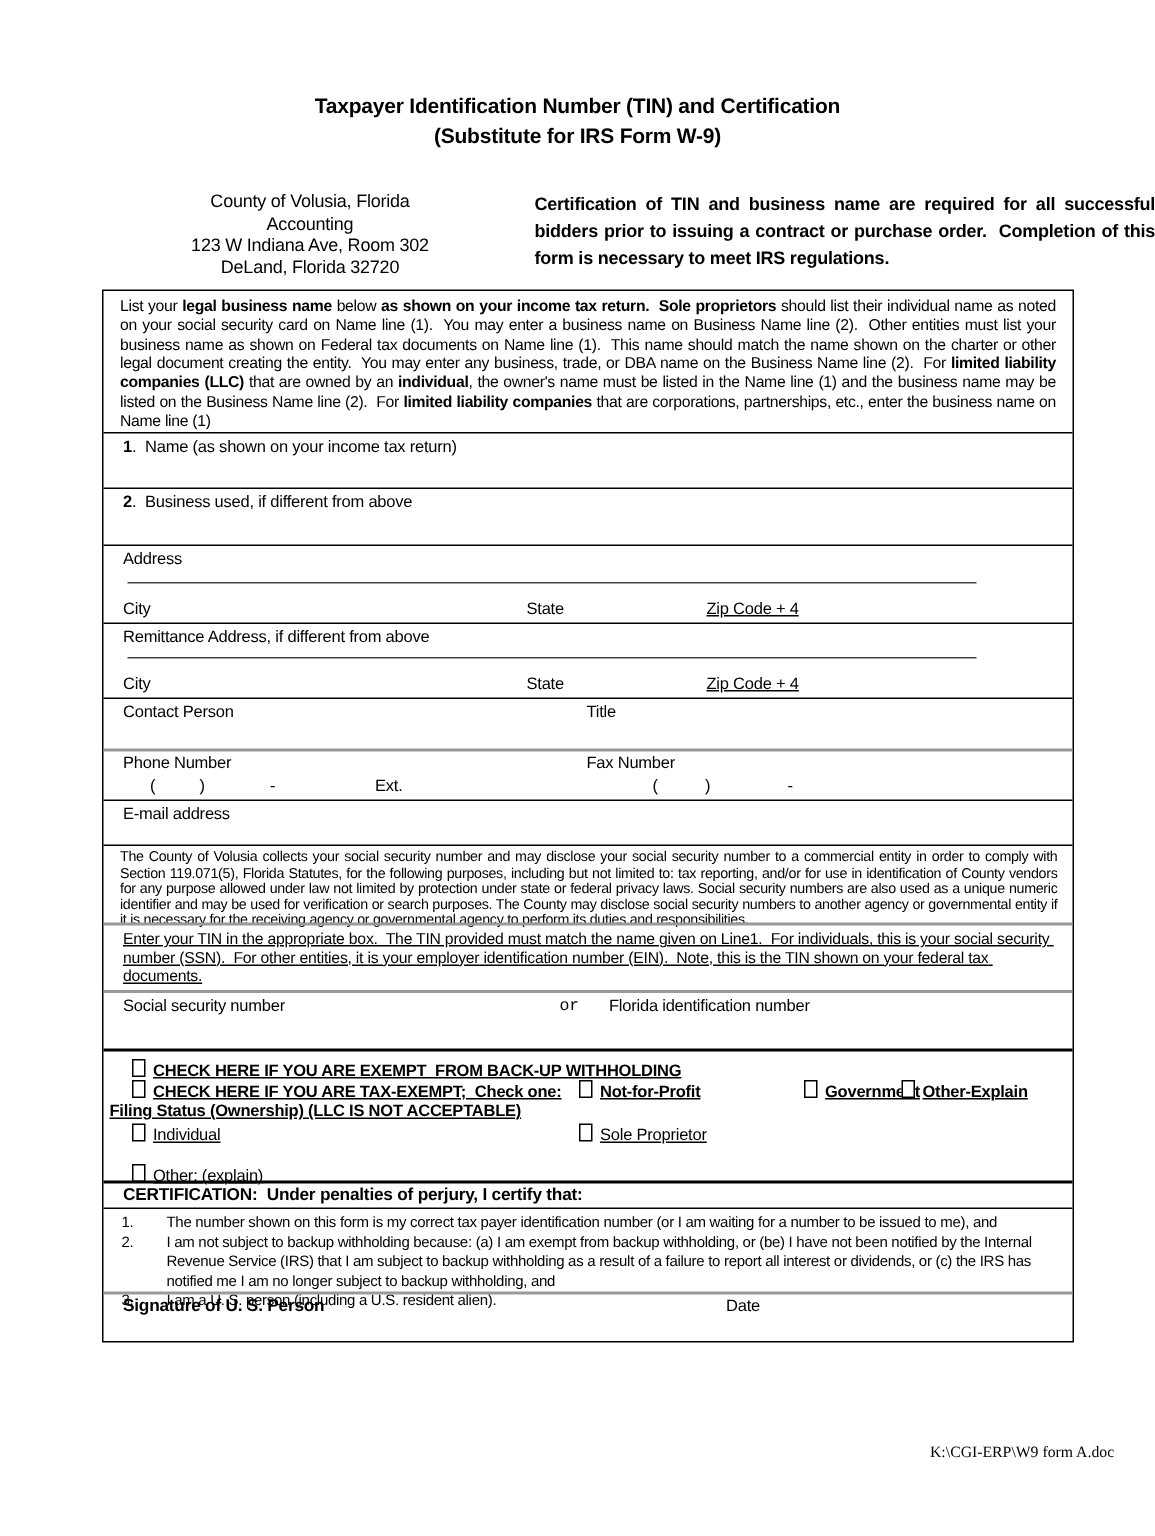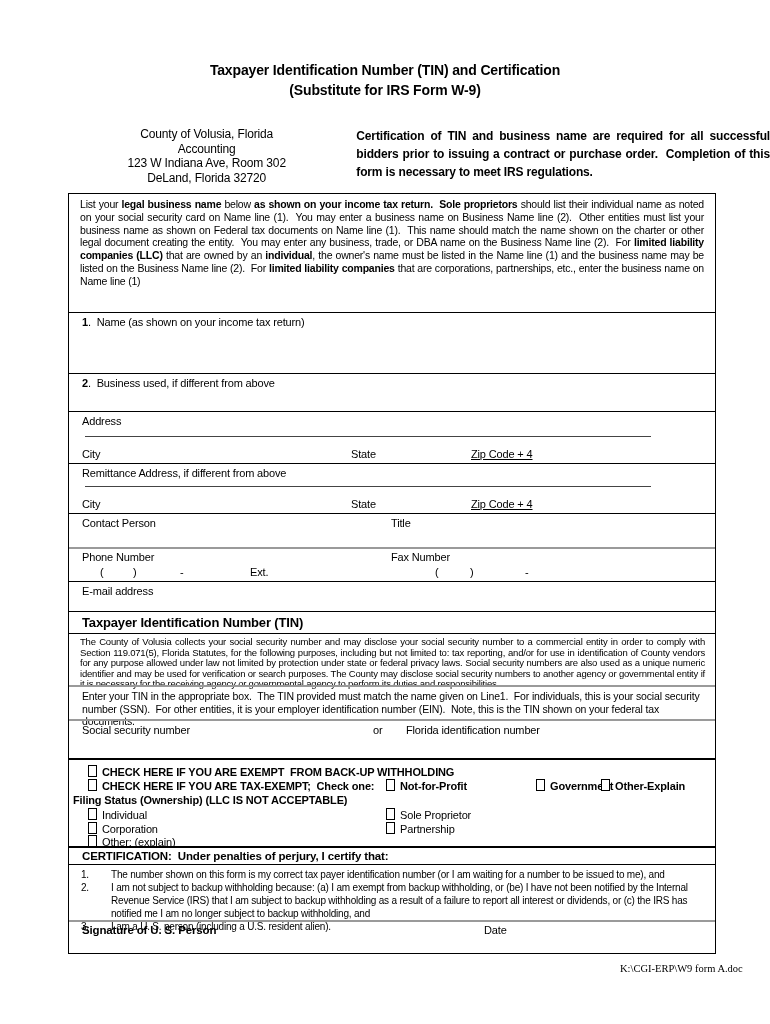--- a/index.html
+++ b/index.html
@@ -41,56 +41,56 @@
     box-sizing:border-box;
     font-size:11px;
   }
   .row{position:relative;border-top:1px solid #000;box-sizing:border-box;}
   .row:first-child{border-top:none;}
   .row.gray-top{border-top:2.5px solid #9a9a9a;}
   .row.heavy-top{border-top:2px solid #000;}
 
   .r-intro{height:94px;padding:4px 11px 0 11px;
     font-size:10.5px;line-height:12.8px;letter-spacing:-0.2px;text-align:justify;}
-  .r-name,.r-biz{height:38px;padding:3px 0 0 13px;margin-top:24px;}
+  .r-name,.r-biz{height:38px;padding:3px 0 0 13px;}
   .r-name{height:37px;}
   .fnum{font-weight:bold;}
   .r-addr{height:52px;}
   .r-remit{height:50px;text-align:center;}
   .lbl-tl{position:absolute;top:3px;left:13px;}
   .write-line{position:absolute;left:16px;width:566px;border-bottom:1px solid #444;}
   .r-addr .write-line{top:24px;}
   .r-remit .write-line{top:22px;}
   .city-row{position:absolute;left:0;width:100%;}
   .r-addr .city-row{top:36px;}
   .r-remit .city-row{top:34px;}
   .pos{position:absolute;top:0;}
   .x13{left:13px;} .x282{left:282px;} .x402{left:402px;text-decoration:underline;}
-  .x322{left:322px;} .x304{left:304px;} .x337{left:337px;} .x415{left:415px;}
+  .x322{left:322px;} .x304{left:304px;font-family:Liberation Mono, monospace;} .x337{left:337px;} .x415{left:415px;}
 
   .r-contact{height:34px;}
   .r-phone{height:34px;}
   .phone-line2{position:absolute;top:17px;left:0;width:100%;}
   .x31{left:31px;} .x64{left:64px;} .x111{left:111px;} .x181{left:181px;}
   .x366{left:366px;} .x401{left:401px;} .x456{left:456px;}
   .r-email{height:30px;}
 
   .r-tinhead{height:22px;padding:3px 0 0 13px;font-weight:bold;font-size:13px;}
   .r-privacy{height:52px;padding:3px 10px 0 11px;
     font-size:9.5px;line-height:10.6px;letter-spacing:-0.2px;text-align:justify;}
-  .r-instr{height:34px;padding:3px 14px 0 13px;font-size:10.5px;line-height:12.6px;}
+  .r-instr{height:45px;padding:3px 14px 0 13px;font-size:10.5px;line-height:12.6px;text-decoration:underline;}
   .r-ssn{height:39px;}
 
   .r-checks{height:88px;font-size:11px;}
   .ckline{position:absolute;left:0;width:100%;height:13px;}
   .ck-t1{top:5px;} .ck-t2{top:19px;} .ck-t3{top:34px;} .ck-t4{top:48px;}
   .ck-t5{top:62px;} .ck-t6{top:75px;}
   .cb{display:inline-block;width:7px;height:10px;border:1.4px solid #000;
     background:#fff;vertical-align:-1px;}
-  .opt{position:absolute;top:0;white-space:nowrap;}
+  .opt{position:absolute;top:0;white-space:nowrap;text-decoration:underline;}
   .opt .cb{margin-right:5px;}
   .x19{left:19px;} .x317{left:317px;} .x427{left:427px;margin-left:40px;} .x532{left:532px;}
   .x4{left:4px;}
   .bold{font-weight:bold;}
 
   .r-certhead{height:18px;padding:2px 0 0 13px;font-weight:bold;font-size:11.5px;}
   .r-certlist{height:56px;padding-top:3px;font-size:10px;line-height:13px;letter-spacing:-0.2px;}
   .cert-item{position:relative;}
   .cert-num{position:absolute;left:12px;top:0;}
   .cert-text{display:block;margin-left:42px;width:592px;}
@@ -171,21 +171,20 @@
         <span class="pos x366">(</span>
         <span class="pos x401">)</span>
         <span class="pos x456">-</span>
       </div>
     </div>
 
     <div class="row r-email">
       <span class="pos x13" style="top:3px">E-mail address</span>
     </div>
 
-    <div class="row r-tinhead">Taxpayer Identification Number (TIN)</div>
 
     <div class="row r-privacy pre">The County of Volusia collects your social security number and may disclose your social security number to a commercial entity in order to comply with Section 119.071(5), Florida Statutes, for the following purposes, including but not limited to: tax reporting, and/or for use in identification of County vendors for any purpose allowed under law not limited by protection under state or federal privacy laws. Social security numbers are also used as a unique numeric identifier and may be used for verification or search purposes. The County may disclose social security numbers to another agency or governmental entity if it is necessary for the receiving agency or governmental agency to perform its duties and responsibilities.</div>
 
     <div class="row r-instr gray-top pre">Enter your TIN in the appropriate box.  The TIN provided must match the name given on Line1.  For individuals, this is your social security number (SSN).  For other entities, it is your employer identification number (EIN).  Note, this is the TIN shown on your federal tax documents.</div>
 
     <div class="row r-ssn gray-top">
       <span class="pos x13" style="top:3px">Social security number</span>
       <span class="pos x304" style="top:3px">or</span>
       <span class="pos x337" style="top:3px">Florida identification number</span>
     </div>
@@ -200,24 +199,20 @@
         <span class="opt x427 bold"><span class="cb"></span><span>Government</span></span>
         <span class="opt x532 bold"><span class="cb"></span><span>Other-Explain</span></span>
       </div>
       <div class="ckline ck-t3">
         <span class="opt x4 bold pre">Filing Status (Ownership)  (LLC IS NOT ACCEPTABLE)</span>
       </div>
       <div class="ckline ck-t4">
         <span class="opt x19"><span class="cb"></span><span>Individual</span></span>
         <span class="opt x317"><span class="cb"></span><span>Sole Proprietor</span></span>
       </div>
-      <div class="ckline ck-t5">
-        <span class="opt x19"><span class="cb"></span><span>Corporation</span></span>
-        <span class="opt x317"><span class="cb"></span><span>Partnership</span></span>
-      </div>
       <div class="ckline ck-t6">
         <span class="opt x19"><span class="cb"></span><span>Other: (explain)</span></span>
       </div>
     </div>
 
     <div class="row r-certhead heavy-top pre">CERTIFICATION:  Under penalties of perjury, I certify that:</div>
 
     <div class="row r-certlist">
       <div class="cert-item">
         <span class="cert-num">1.</span>

